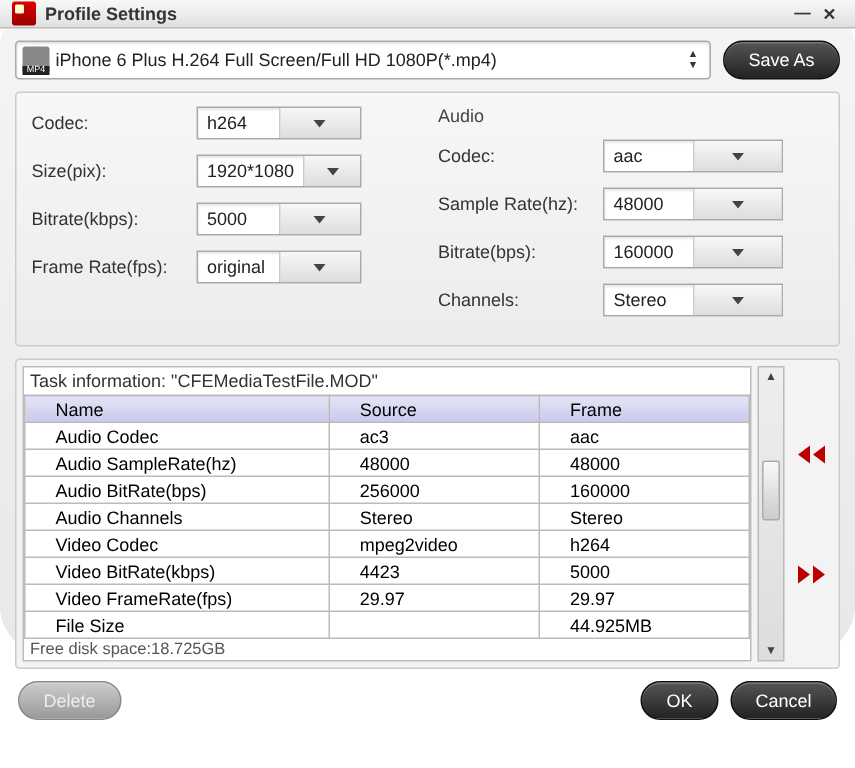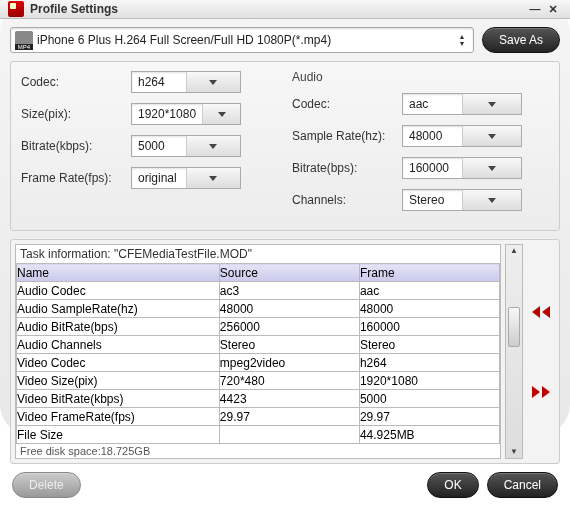--- a/index.html
+++ b/index.html
@@ -27,21 +27,21 @@
   .frow label{width:110px;color:#333;font-size:12px;}
   .combo { flex:1;max-width:110px;display:flex;align-items:center;background:#fff;border:1px solid #aaa;height:22px;box-shadow:inset 0 1px 2px rgba(0,0,0,0.12);}
   .colr .combo{max-width:120px;}
   .combo span{flex:1;padding:0 6px;font-size:12px;color:#222;}
   .combo .dd{width:18px;height:100%;border-left:1px solid #ccc;display:flex;align-items:center;justify-content:center;background:linear-gradient(#f8f8f8,#ddd);}
   .combo .dd::after{content:"";width:0;height:0;border-left:4px solid transparent;border-right:4px solid transparent;border-top:5px solid #444;}
   .taskpanel{flex:1;margin-top:8px;border:1px solid #ccc;border-radius:3px;background:#f3f3f3;padding:4px;display:flex;gap:4px;min-height:0;}
   .taskinner{flex:1;background:#fff;border:1px solid #bbb;display:flex;flex-direction:column;min-height:0;}
   .taskinfo{font-size:12px;color:#333;padding:2px 4px;}
   table{border-collapse:collapse;width:100%;table-layout:fixed;}
-  th,td{border:1px solid #bbb;padding:1px 0;text-align:left;font-size:12px;background:#fff;height:18px;}
+  th,td{border:1px solid #bbb;padding:1px 20px;text-align:left;font-size:12px;background:#fff;height:18px;}
   th{background:linear-gradient(#e4e4f6,#c9c9ec);font-weight:normal;}
   .freedisk{font-size:11px;color:#555;padding:1px 4px;}
   .scrollcol{width:18px;background:linear-gradient(#eee,#ddd);border:1px solid #bbb;display:flex;flex-direction:column;align-items:center;}
   .scrollcol .ar{font-size:8px;color:#444;line-height:12px;}
   .scrollcol .track{flex:1;width:100%;position:relative;}
   .scrollcol .thumb{position:absolute;left:2px;right:2px;top:50px;height:40px;background:linear-gradient(#f8f8f8,#ccc);border:1px solid #aaa;border-radius:2px;}
   .navcol{width:28px;display:flex;flex-direction:column;justify-content:center;align-items:center;gap:60px;}
   .navbtn{width:24px;height:20px;display:flex;align-items:center;justify-content:center;color:#b00;cursor:pointer;}
   .navbtn svg{width:22px;height:16px;}
   .footer{height:40px;display:flex;align-items:center;padding:0 12px;gap:8px;}
@@ -170,25 +170,20 @@
                 <td>Audio Channels</td>
                 <td>Stereo</td>
                 <td>Stereo</td>
               </tr>
               <tr>
                 <td>Video Codec</td>
                 <td>mpeg2video</td>
                 <td>h264</td>
               </tr>
               <tr>
-                <td>Video Size(pix)</td>
-                <td>720*480</td>
-                <td>1920*1080</td>
-              </tr>
-              <tr>
                 <td>Video BitRate(kbps)</td>
                 <td>4423</td>
                 <td>5000</td>
               </tr>
               <tr>
                 <td>Video FrameRate(fps)</td>
                 <td>29.97</td>
                 <td>29.97</td>
               </tr>
               <tr>

